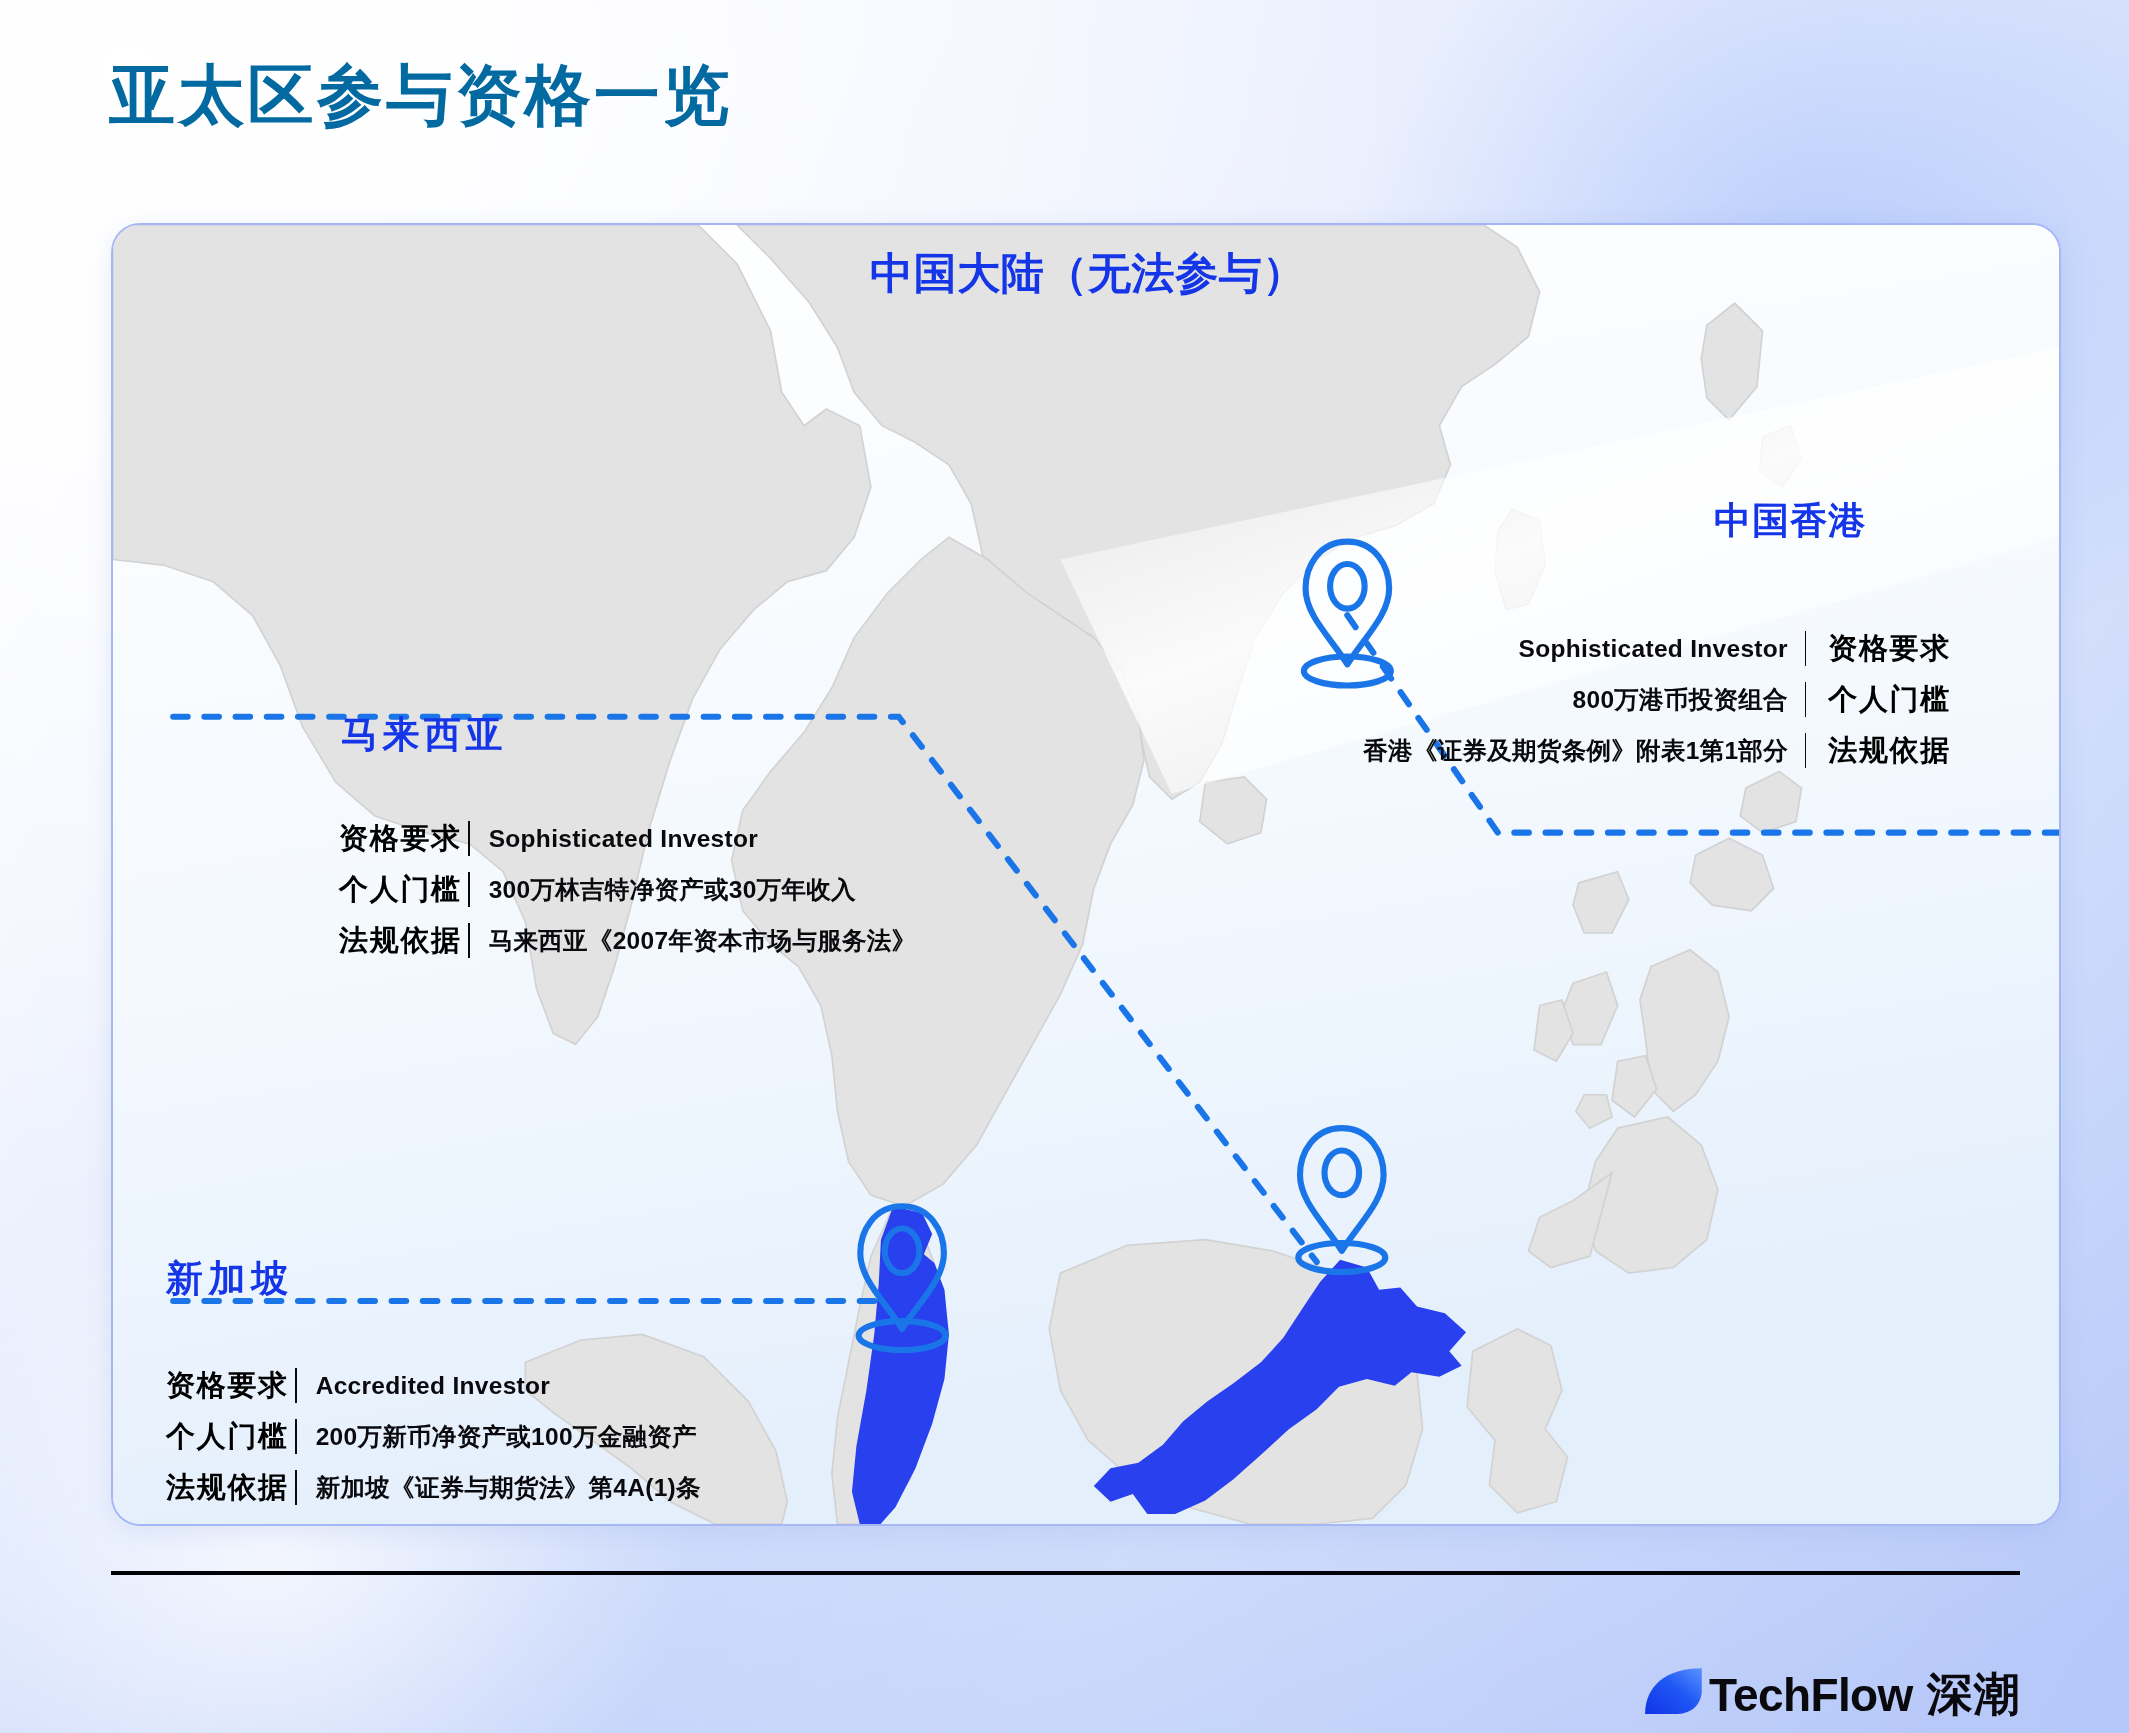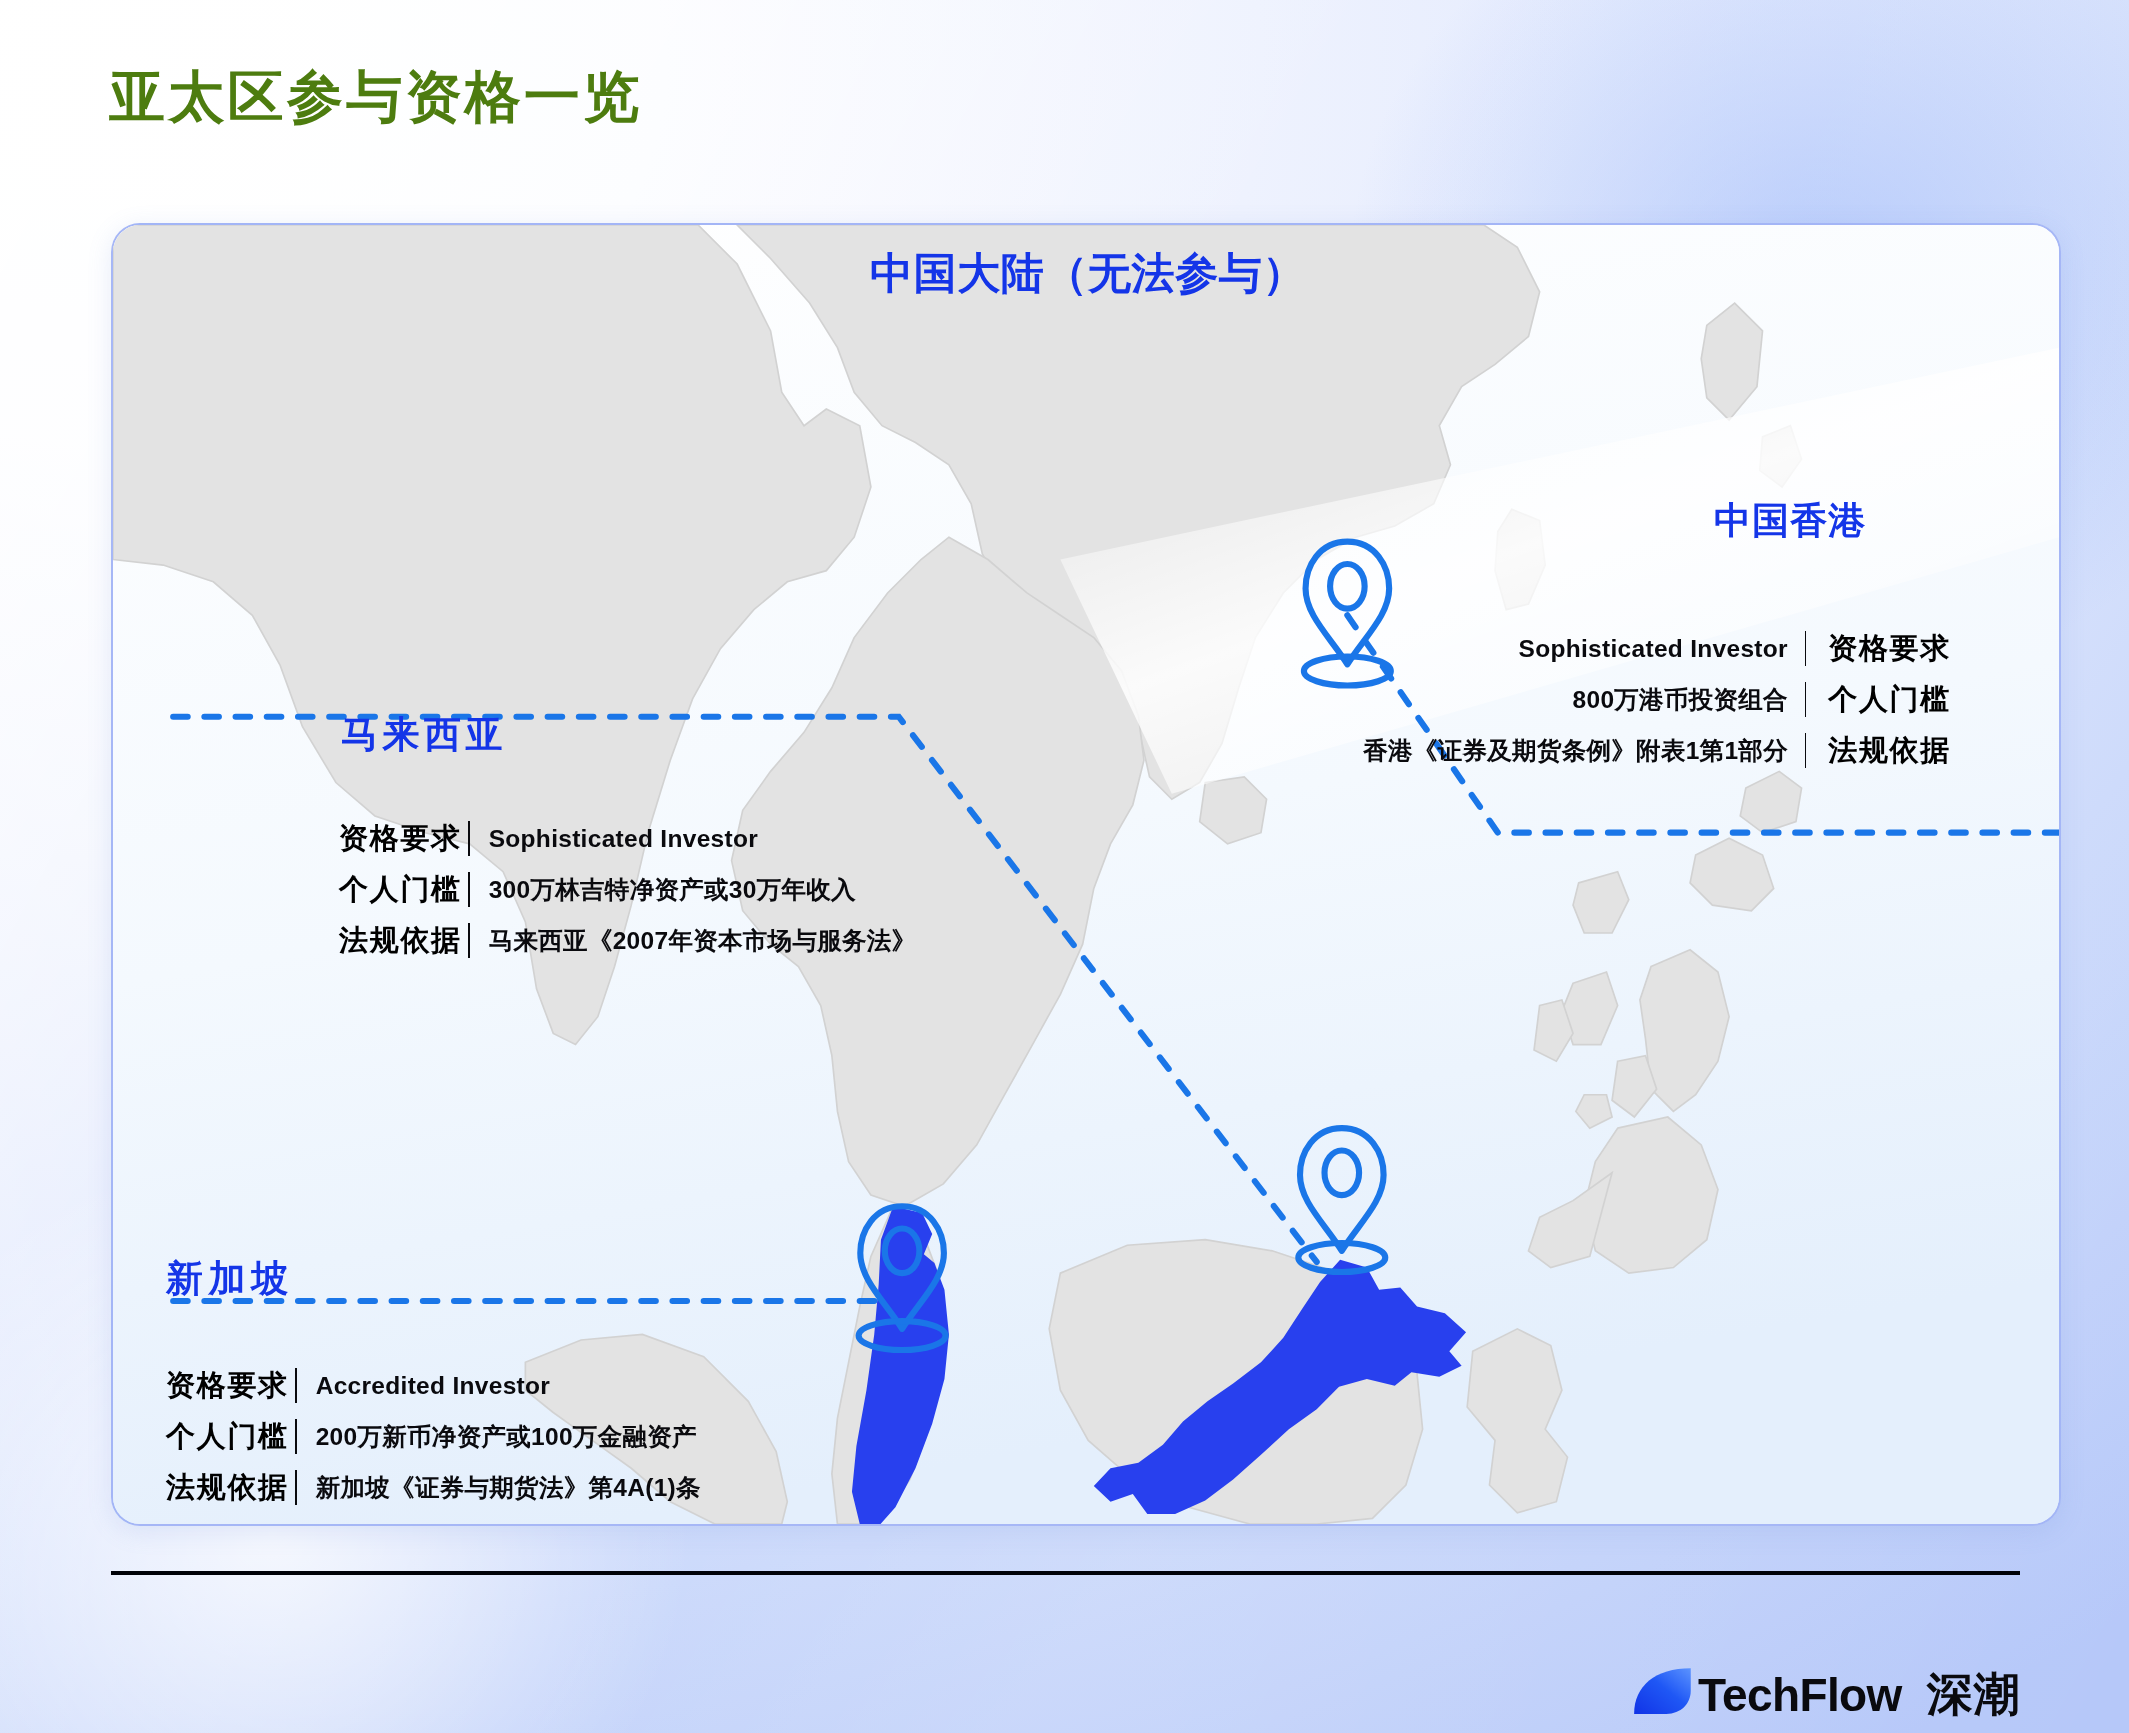--- a/index.html
+++ b/index.html
@@ -23,22 +23,22 @@
     pointer-events:none;
   }
   .bg-glow-bl{
     position:absolute;left:-145px;bottom:-190px;width:836px;height:780px;
     background:radial-gradient(closest-side,rgba(255,255,255,0.75),rgba(255,255,255,0));
     pointer-events:none;
   }
 
   
   .title{
-    position:absolute;left:109px;top:67px;
-    font-size:56px;line-height:1.08;font-weight:900;color:#4d7c0f;
+    position:absolute;left:109px;top:60px;
+    font-size:66px;line-height:1.08;font-weight:900;color:#0369a1;
     letter-spacing:3.3px;white-space:nowrap;
   }
 
   
   .card{
     position:absolute;left:111px;top:223px;width:1946px;height:1299px;
     border-radius:29px;overflow:hidden;
     border:2.8px solid rgba(150,170,245,0.85);
     background:
       radial-gradient(120% 100% at 62% 18%, #ffffff 0%, #ffffff 28%, #f6f9fe 52%, #eaf2fd 74%, #e3eefc 100%);
@@ -82,21 +82,21 @@
   .left-info .rowkey{width:129px;text-align:left;}
   .left-info .sep{width:1.7px;height:35px;background:#0a0a0e;margin:0 19px 0 0;flex:0 0 auto;}
 
   
   .divider{
     position:absolute;left:111px;top:1571px;width:1909px;height:3.9px;background:#000208;
   }
   .brand{position:absolute;right:109px;top:1664px;display:flex;align-items:center;gap:5px;}
   .brand-mark{width:60px;height:58px;position:relative;}
   .brand-name{font-size:46px;font-weight:800;color:#0a0a0e;letter-spacing:-0.6px;white-space:nowrap;}
-  .brand-cn{font-size:46px;font-weight:900;color:#0a0a0e;letter-spacing:0.6px;white-space:nowrap;margin-left:20px;}
+  .brand-cn{font-size:46px;font-weight:900;color:#0a0a0e;letter-spacing:0.6px;white-space:nowrap;margin-left:9px;}
 </style>
 </head>
 <body>
 
 <div class="bg-streak"></div>
 <div class="bg-glow-tr"></div>
 <div class="bg-glow-bl"></div>
 
 <div class="title">亚太区参与资格一览</div>
 

